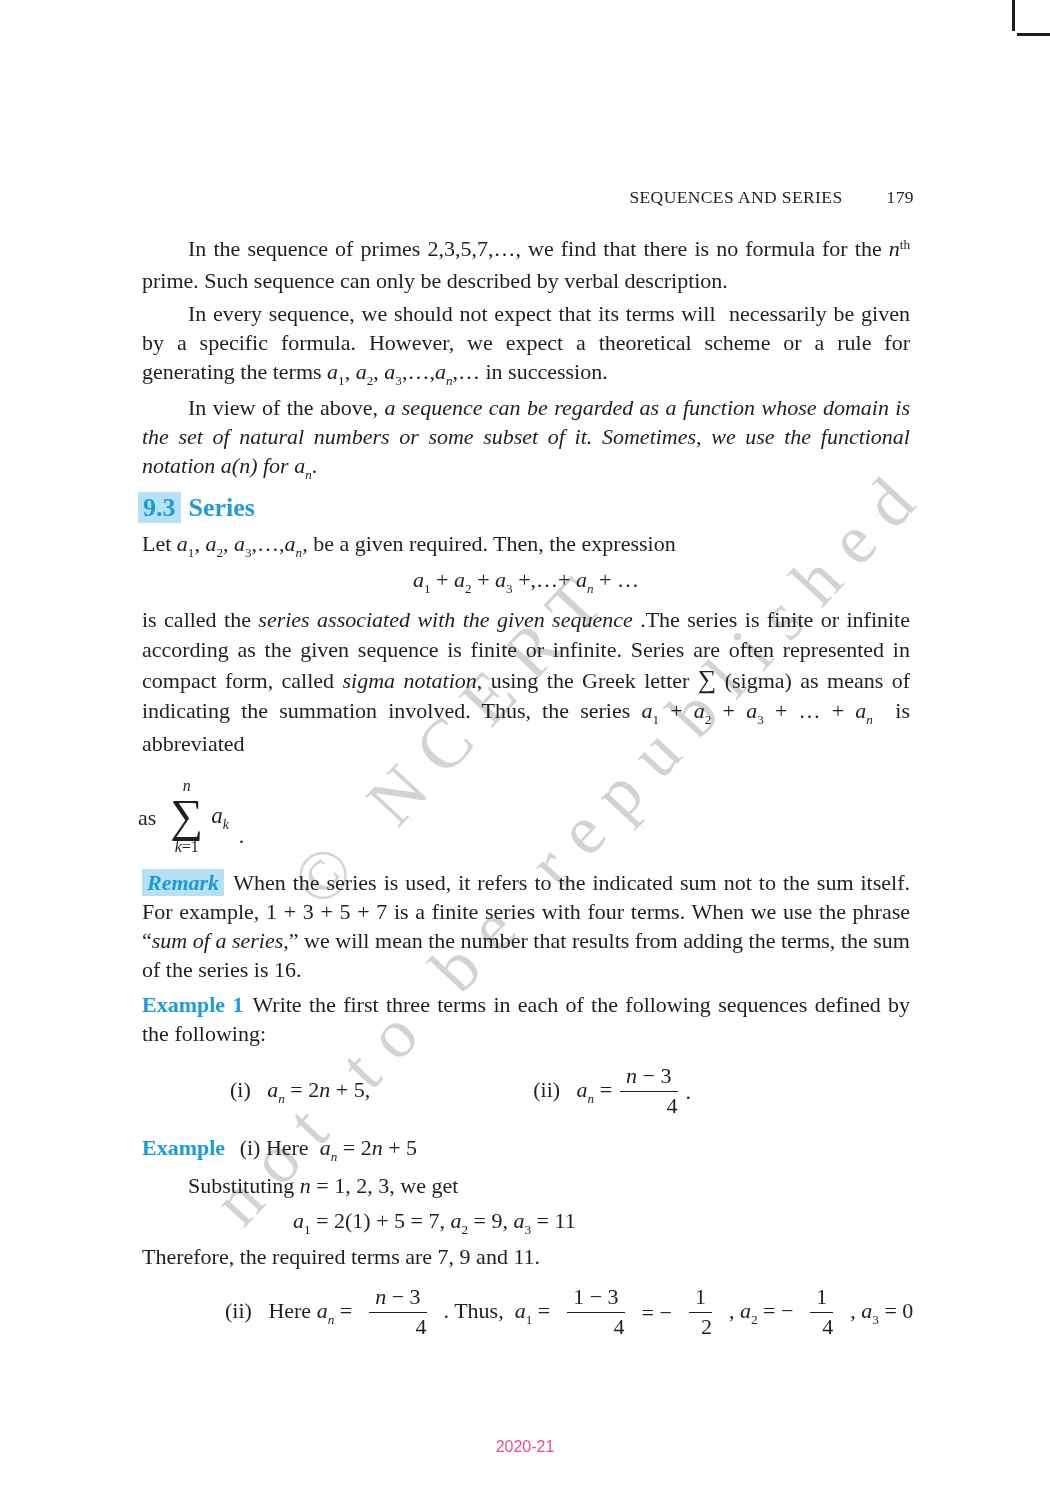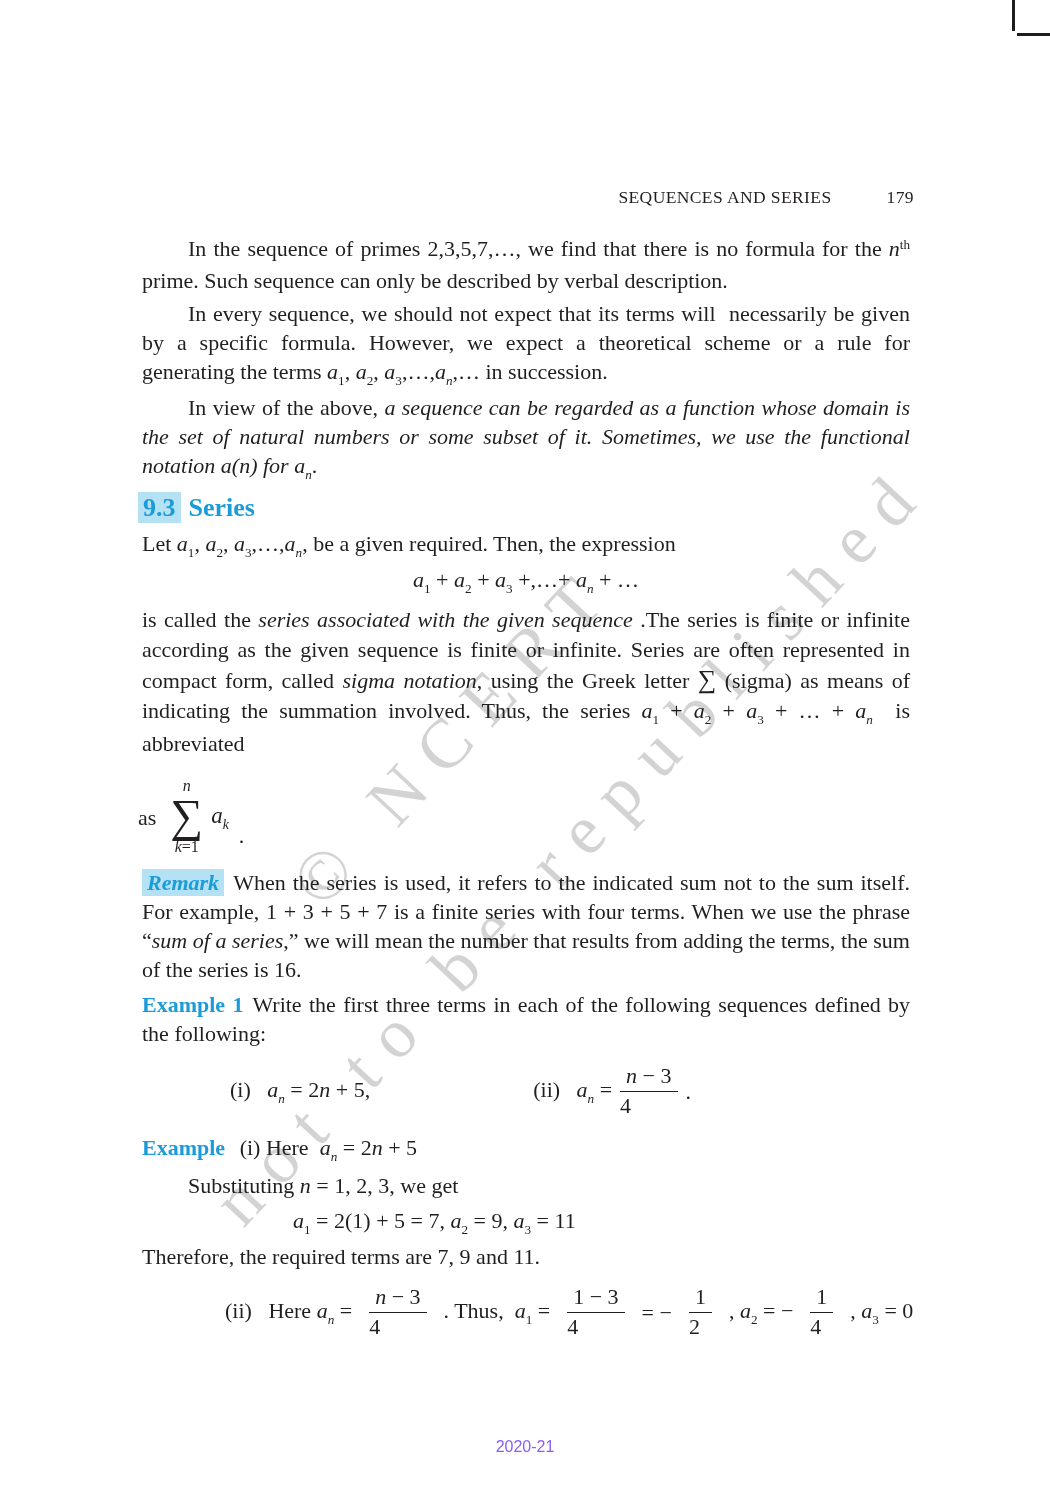--- a/index.html
+++ b/index.html
@@ -40,21 +40,21 @@
   .cm-v{position:absolute;left:1012px;top:0;width:3px;height:31px;background:#1d1d1d;}
   .cm-h{position:absolute;left:1017px;top:33px;width:33px;height:3px;background:#1d1d1d;}
   
   .content{
     position:absolute;
     left:138px;top:186px;width:776px;
     z-index:1;
   }
   .header{
     display:flex;justify-content:flex-end;align-items:baseline;
-    gap:55px;
+    gap:44px;
     font-size:17.5px;line-height:22px;letter-spacing:.4px;
   }
   p{margin:4px;text-align:justify;}
   .indent{text-indent:46px;}
   .p1{margin-top:26px;}
   .h2{
     margin-top:8px;
     font-size:26px;line-height:34px;font-weight:bold;
     color:var(--accent);
     text-align:left;
@@ -83,37 +83,37 @@
   .p-examples{margin-top:7px;text-align:left;}
   .p-example1{margin-top:6px;}
   .eq-row{
     margin-top:10px;height:66px;
     display:flex;align-items:center;
   }
   .def-i{margin-left:92px;}
   .def-ii{margin-left:163px;display:inline-flex;align-items:center;}
   .frac{
     display:inline-block;vertical-align:middle;
-    text-align:left;margin:12px 8px;line-height:26px;
+    text-align:right;margin:12px 8px;line-height:26px;
   }
   .frac .num{display:block;border-bottom:1.7px solid var(--ink);padding:0 6px 2px;}
   .frac .den{display:block;padding-top:1px;}
   .p-solution{margin-top:9px;text-align:left;}
   .p-substituting{margin-top:6px;text-align:left;text-indent:46px;}
   .values-line{margin-top:6px;padding-left:155px;}
   .p-therefore{margin-top:4px;text-align:left;}
   .final-line{
     margin-top:9px;height:64px;padding-left:87px;
     display:flex;align-items:center;gap:9px;
   }
   .footer{
     position:absolute;left:0;right:0;top:1437px;
     text-align:center;
     font-family:"Liberation Sans","DejaVu Sans",sans-serif;
-    font-size:16px;line-height:20px;color:#8b5cf6;
+    font-size:16px;line-height:20px;color:#ec4899;
     z-index:1;
   }
   
   .seg-i{font-style:italic;}
   .seg-sub{font-size:60%;position:relative;top:.45em;}
   .seg-isub{font-size:60%;position:relative;top:.45em;font-style:italic;}
   .seg-sup{font-size:60%;position:relative;top:-.5em;}
   .seg-sigma{font-size:26px;}
 </style>
 </head>

